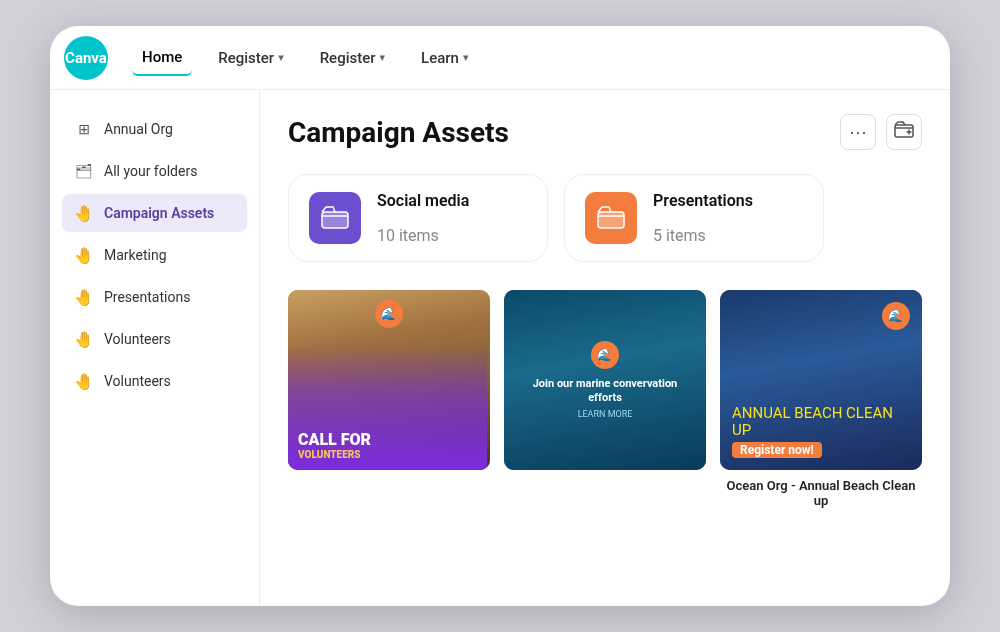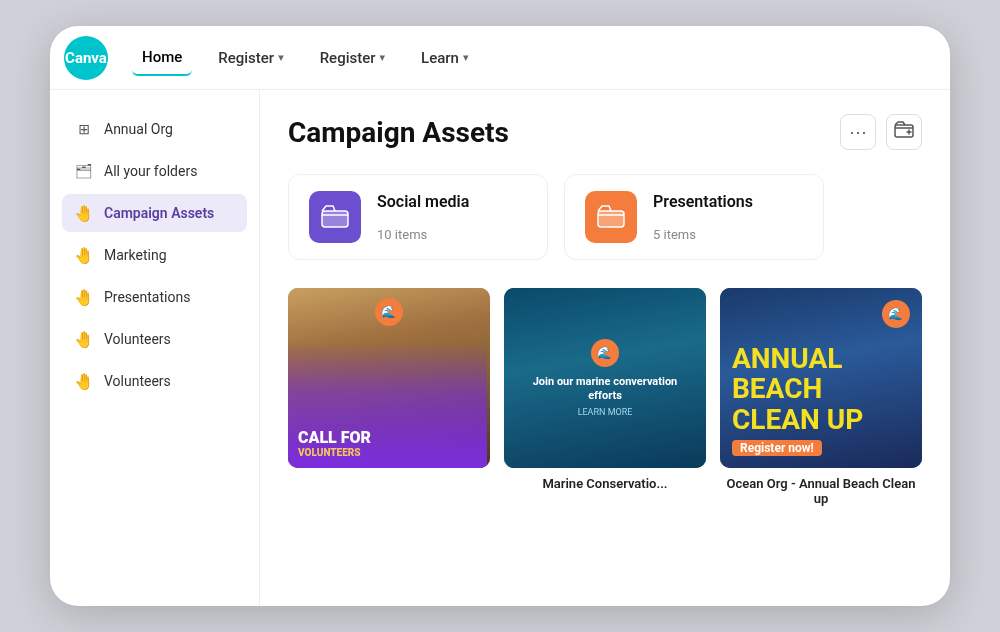--- a/index.html
+++ b/index.html
@@ -153,21 +153,21 @@
       display: flex;
       gap: 16px;
       margin-bottom: 28px;
     }
     .folder-card {
       display: flex;
       align-items: center;
       gap: 16px;
       padding: 16px 20px;
       border: 1px solid #eee;
-      border-radius: 12px;
+      border-radius: 20px;
       cursor: pointer;
       flex: 1;
       max-width: 260px;
       background: #fff;
       transition: box-shadow 0.2s;
     }
     .folder-card-icon {
       width: 52px;
       height: 52px;
       border-radius: 10px;
@@ -180,21 +180,21 @@
     }
     .folder-card-icon.purple { background: #6c4fcf; }
     .folder-card-icon.orange { background: #f47c3c; }
     .folder-card-info {}
     .folder-card-name {
       font-size: 16px;
       font-weight: 600;
       color: #111;
     }
     .folder-card-count {
-      font-size: 13px;
+      font-size: 16px;
       color: #888;
       margin-top: 16px;
     }
     
     .designs-grid {
       display: flex;
       gap: 14px;
     }
     .design-item {
       flex: 1;
@@ -296,22 +296,22 @@
     .thumb-3-logo {
       align-self: flex-end;
       background: #f47c3c;
       border-radius: 50%;
       width: 28px; height: 28px;
       display: flex; align-items: center; justify-content: center;
       color: white; font-size: 12px; font-weight: 700;
     }
     .thumb-3-text {
       color: #f4e020;
-      font-size: 28px;
-      font-weight: 700;
+      font-size: 15px;
+      font-weight: 400;
       text-transform: uppercase;
       line-height: 1.1;
       margin-top: auto;
       margin-bottom: 4px;
     }
     .thumb-3-btn {
       background: #f47c3c;
       color: white;
       font-size: 12px;
       font-weight: 700;
@@ -455,21 +455,20 @@
           <div class="design-thumb">
             <div class="thumb-2" style="width:100%;height:100%;position:relative;">
               <div style="position:absolute;top:0;left:0;right:0;bottom:0;background:linear-gradient(170deg,#0a4a6a 0%,#1a6a8a 40%,#0a3a5a 100%);"></div>
               <div class="thumb-2-content">
                 <div class="thumb-2-logo">🌊</div>
                 <div class="thumb-2-text">Join our marine convervation efforts</div>
                 <div class="thumb-2-sub">LEARN MORE</div>
               </div>
             </div>
           </div>
-          <div class="design-label">Marine Conservatio...</div>
         </div>
 
         <div class="design-item">
           <div class="design-thumb">
             <div class="thumb-3" style="width:100%;height:100%;position:relative;">
               <div style="position:absolute;top:0;left:0;right:0;bottom:0;background:linear-gradient(170deg,#1a3a6a 0%,#2a5a9a 40%,#1a2a5a 100%);"></div>
               <div class="thumb-3-content">
                 <div class="thumb-3-logo">🌊</div>
                 <div class="thumb-3-text">ANNUAL BEACH CLEAN UP</div>
                 <div class="thumb-3-btn">Register now!</div>

